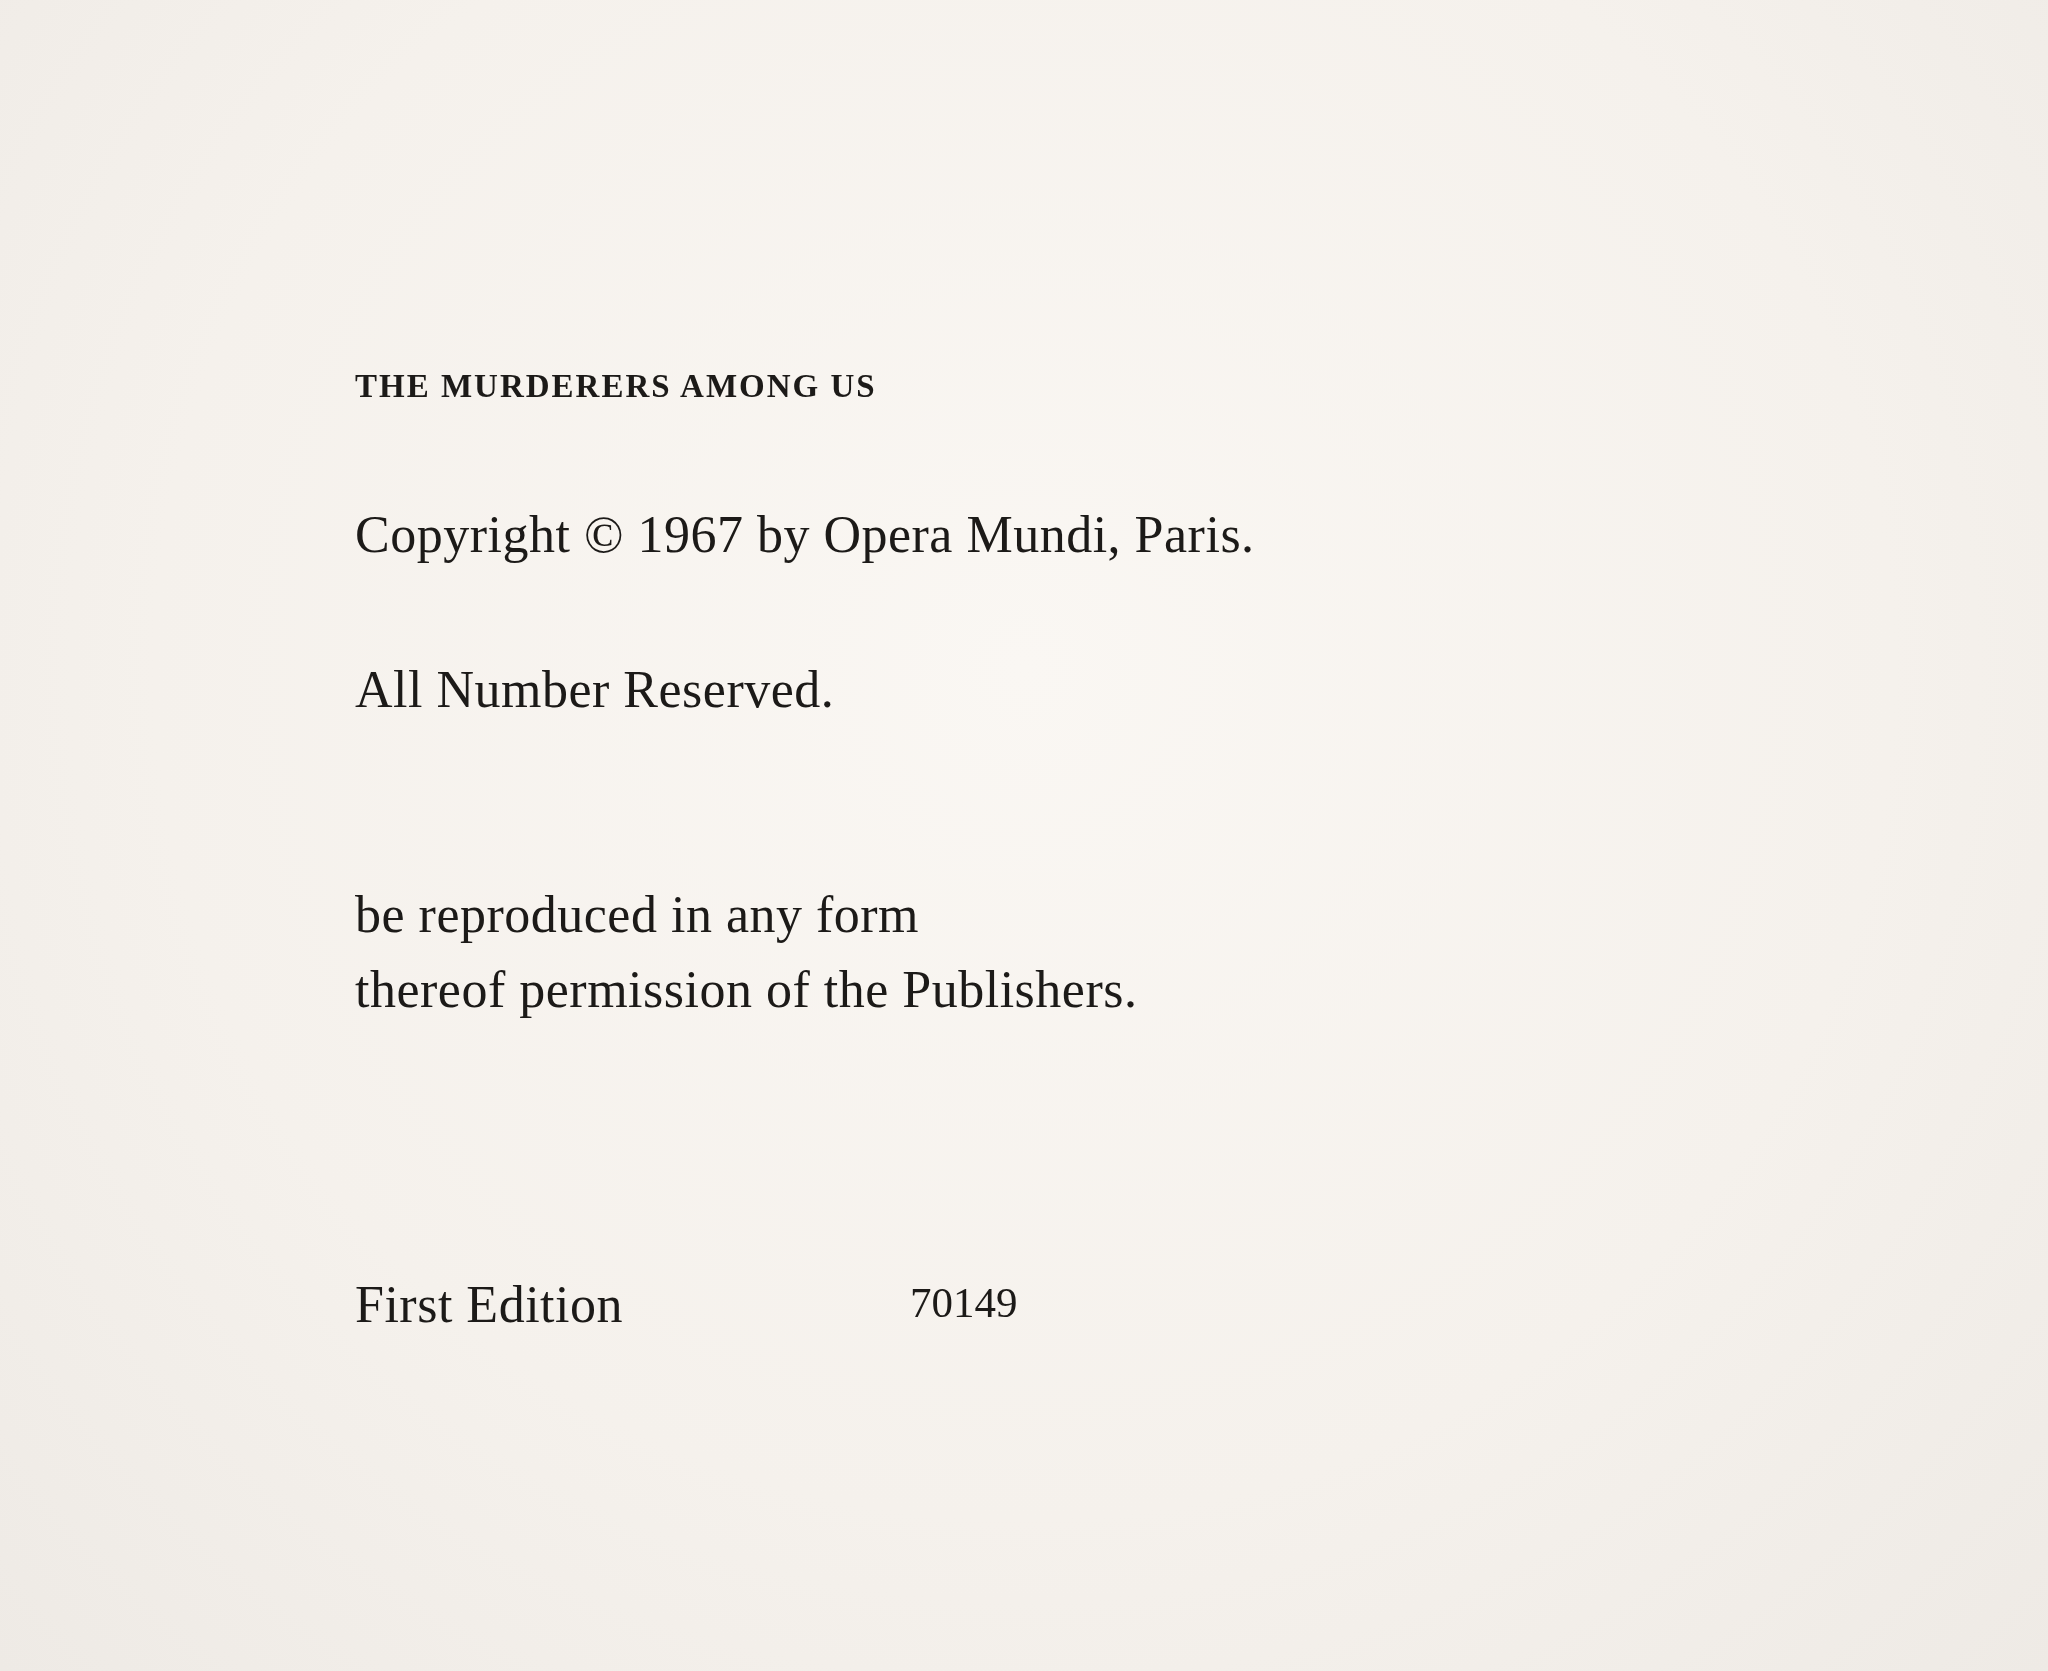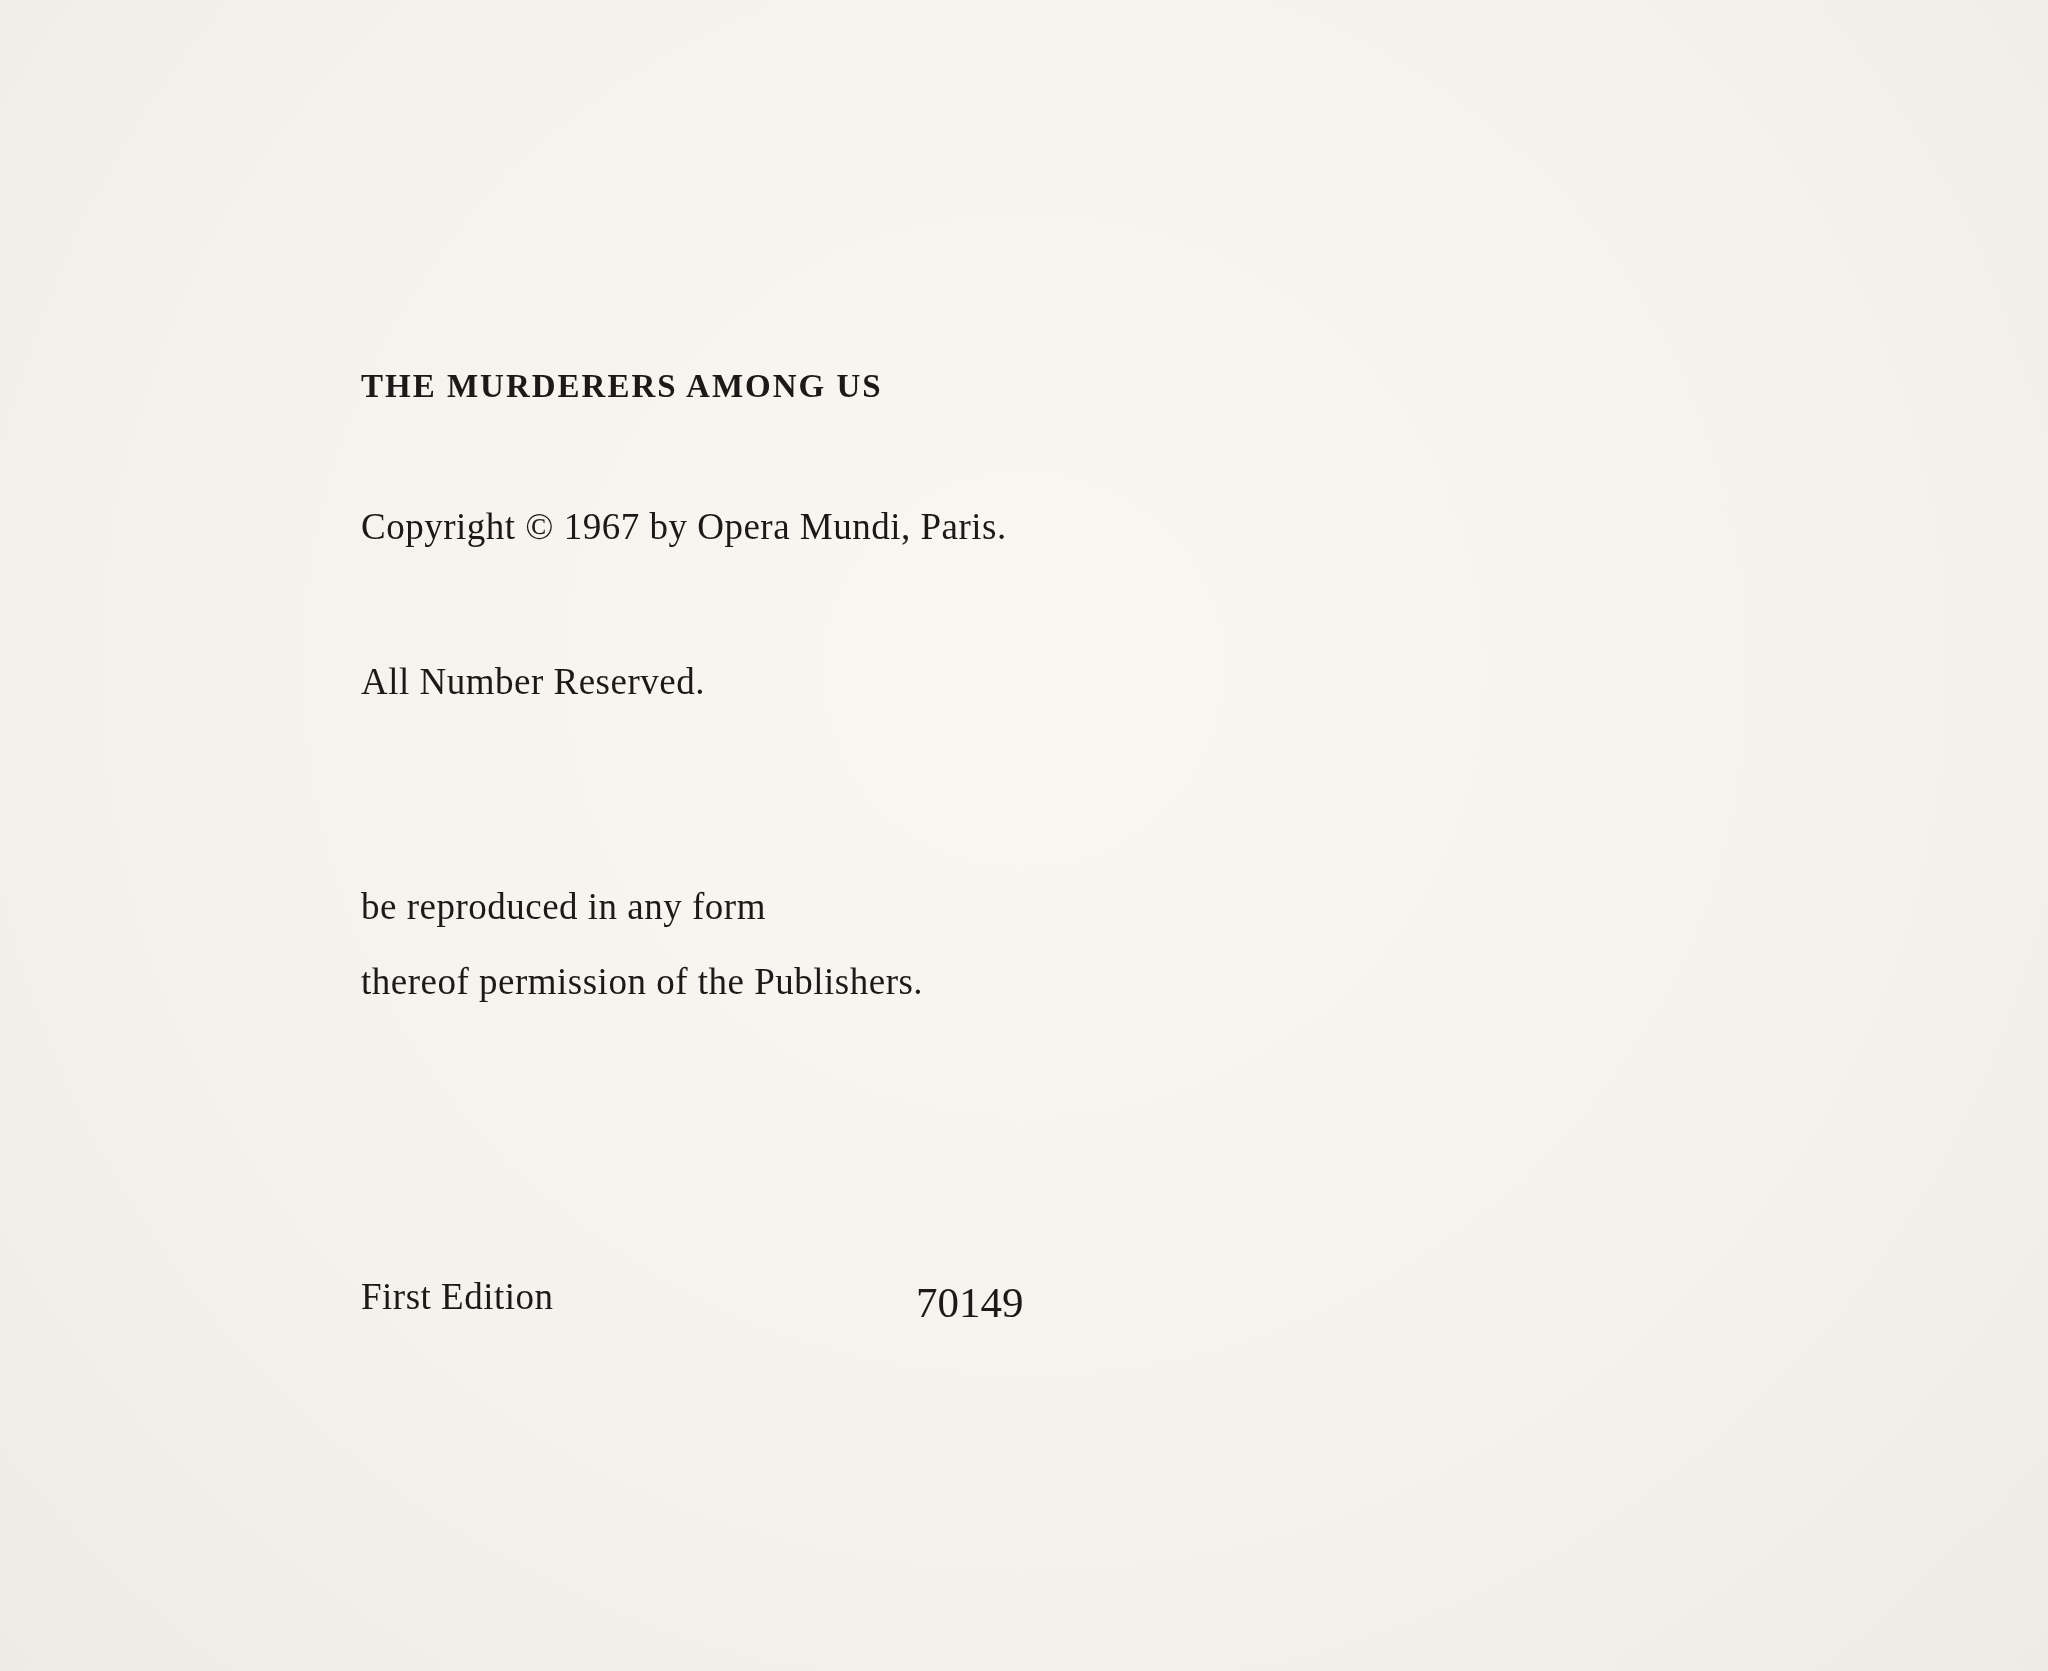--- a/index.html
+++ b/index.html
@@ -3,27 +3,27 @@
 <meta charset="utf-8">
 <style>
   html, body { margin: 0; padding: 0; }
   body {
     width: 2048px; height: 1671px; overflow: hidden;
     background: radial-gradient(ellipse at 50% 40%, #faf7f3 0%, #f5f1ec 60%, #eeeae5 100%);
     font-family: "DejaVu Serif", "Liberation Serif", serif;
     color: #1c1a18;
     position: relative;
   }
-  .page { position: absolute; left: 6px; top: 0; width: 1840px; height: 1671px; }
+  .page { position: absolute; left: 0; top: 0; width: 1840px; height: 1671px; }
   .line { position: absolute; white-space: nowrap; left: 355px; }
   .title {
     top: 368px; font-size: 33px; font-weight: bold; letter-spacing: 2px;
     font-family: "Liberation Serif", serif; font-variant: small-caps;
   }
-  .body-text { font-size: 37px; font-family: "Liberation Serif", serif; letter-spacing: 0.5px; }
+  .body-text { font-size: 52px; font-family: "Liberation Serif", serif; letter-spacing: 0.5px; }
   .copyright { top: 505px; }
   .rights { top: 660px; }
   .printed { top: 735px; }
   .thisbook { top: 810px; }
   .reproduced { top: 885px; }
   .without { top: 960px; }
   .lccn { top: 1110px; }
   .edition { top: 1275px; text-align: right; }
   .printcode { position: absolute; left: 910px; top: 1278px; font-size: 43px; font-family: "Liberation Serif", serif; }
 </style>

